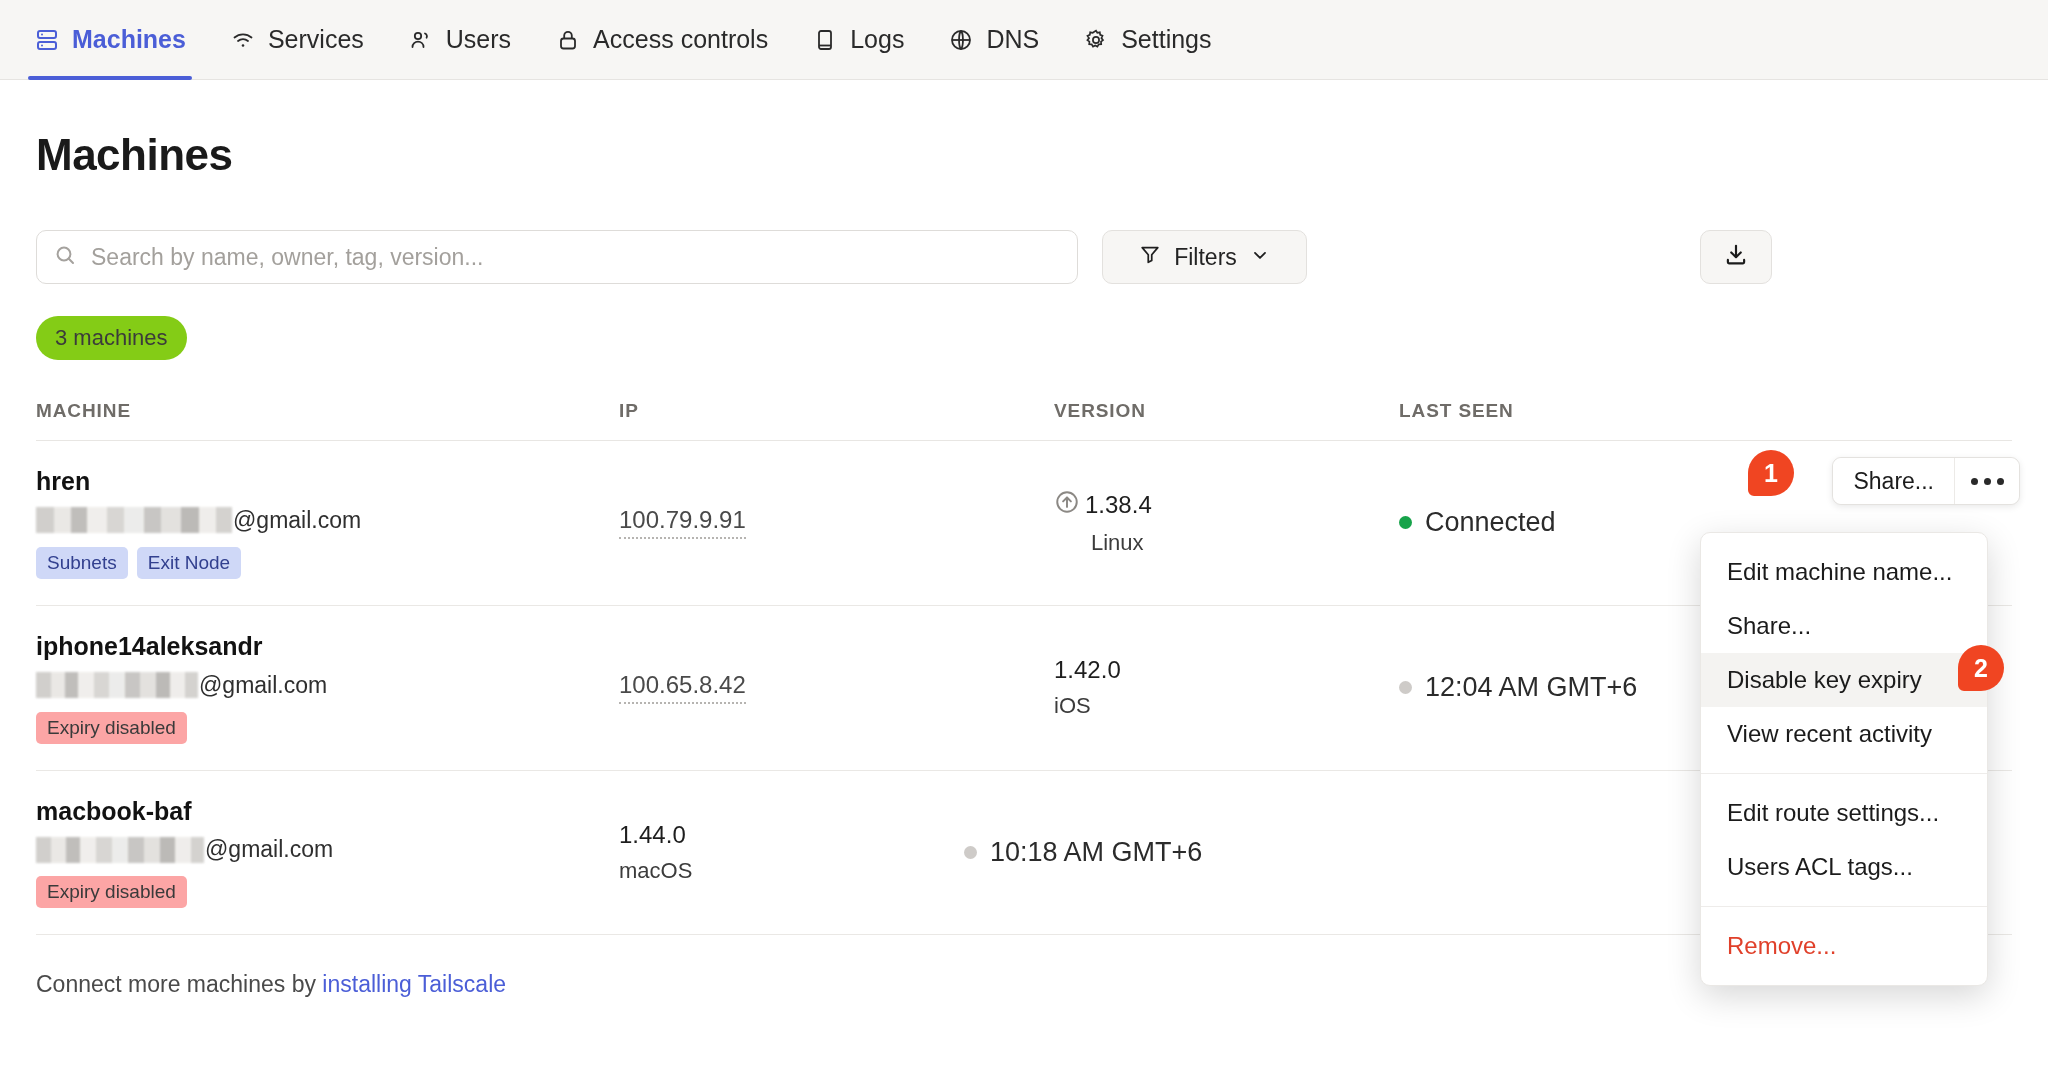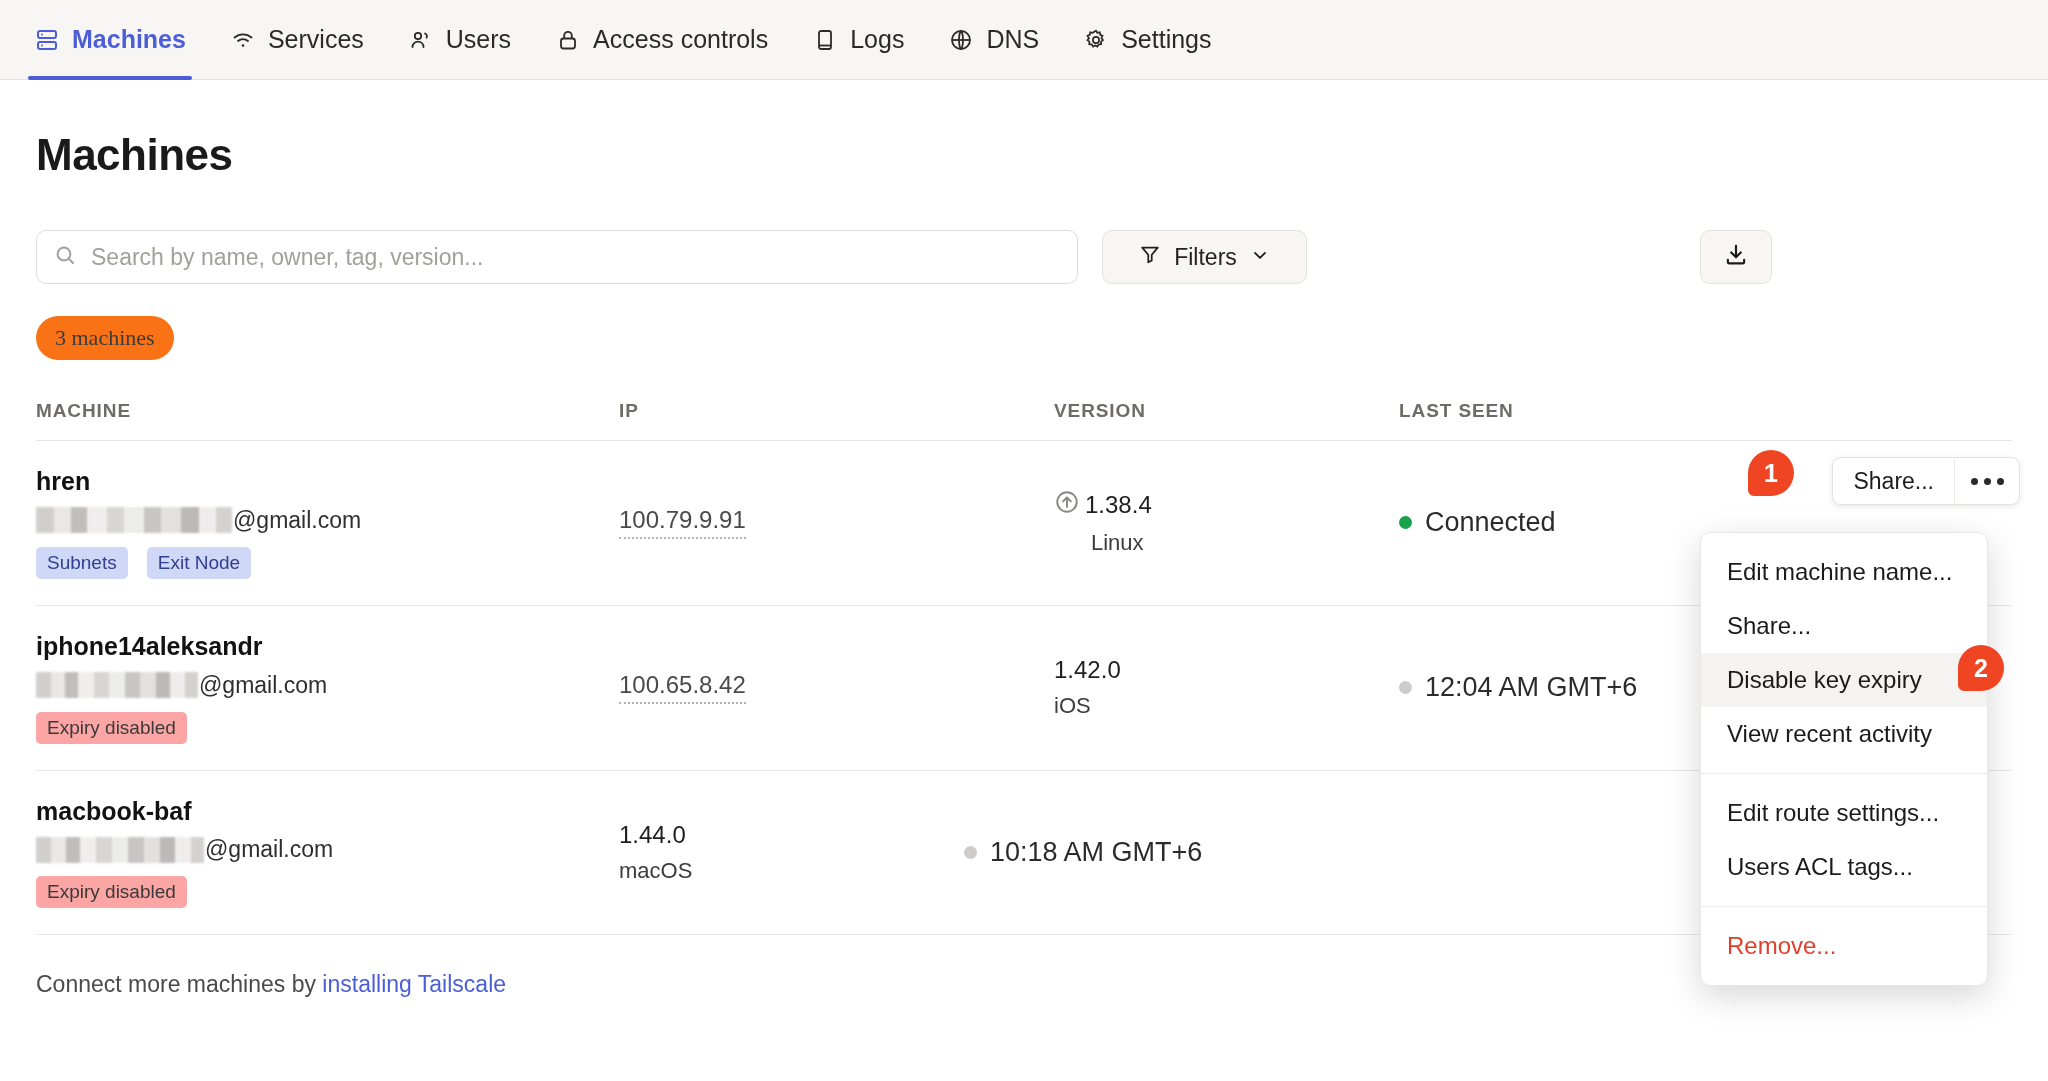--- a/index.html
+++ b/index.html
@@ -107,26 +107,25 @@
     border-radius: 10px;
     background: #f7f6f4;
     display: flex; align-items: center; justify-content: center;
     cursor: pointer;
   }
 
   
   .chip-row { padding: 32px 0 0 36px; }
   .count-chip {
     display: inline-block;
-    background: #f97316;
+    background: #84cc16;
     border-radius: 999px;
     padding: 9px 19px;
     font-size: 22px;
     color: #3b3b3b;
-    font-family: Liberation Serif, serif;
   }
 
   
   .table { margin: 40px 36px 0 36px; position: relative; }
   .thead {
     display: flex;
     font-size: 19px;
     letter-spacing: 0.9px;
     font-weight: 700;
     color: #6f6c68;
@@ -153,21 +152,21 @@
     height: 26px;
     background:
       linear-gradient(90deg,#cfcdca 0 9%, #e9e7e4 9% 18%, #bdbbb8 18% 26%, #f0eeeb 26% 36%,
                       #d6d4d1 36% 45%, #ececea 45% 55%, #c6c4c1 55% 64%, #e2e0dd 64% 74%,
                       #b9b7b4 74% 83%, #efedea 83% 92%, #d2d0cd 92% 100%);
     filter: blur(1.1px);
     opacity: 0.95;
     margin-right: 1px;
     vertical-align: middle;
   }
-  .tags { margin-top: 13px; display: flex; gap: 19px; }
+  .tags { margin-top: 13px; display: flex; gap: 9px; }
   .tag {
     font-size: 19px;
     padding: 5px 11px;
     border-radius: 5px;
   }
   .tag.blue { background: #cfd8f7; color: #32408f; }
   .tag.gray { background: #fca5a5; color: #3a3a3a; }
 
   .ip {
     font-size: 24px;

